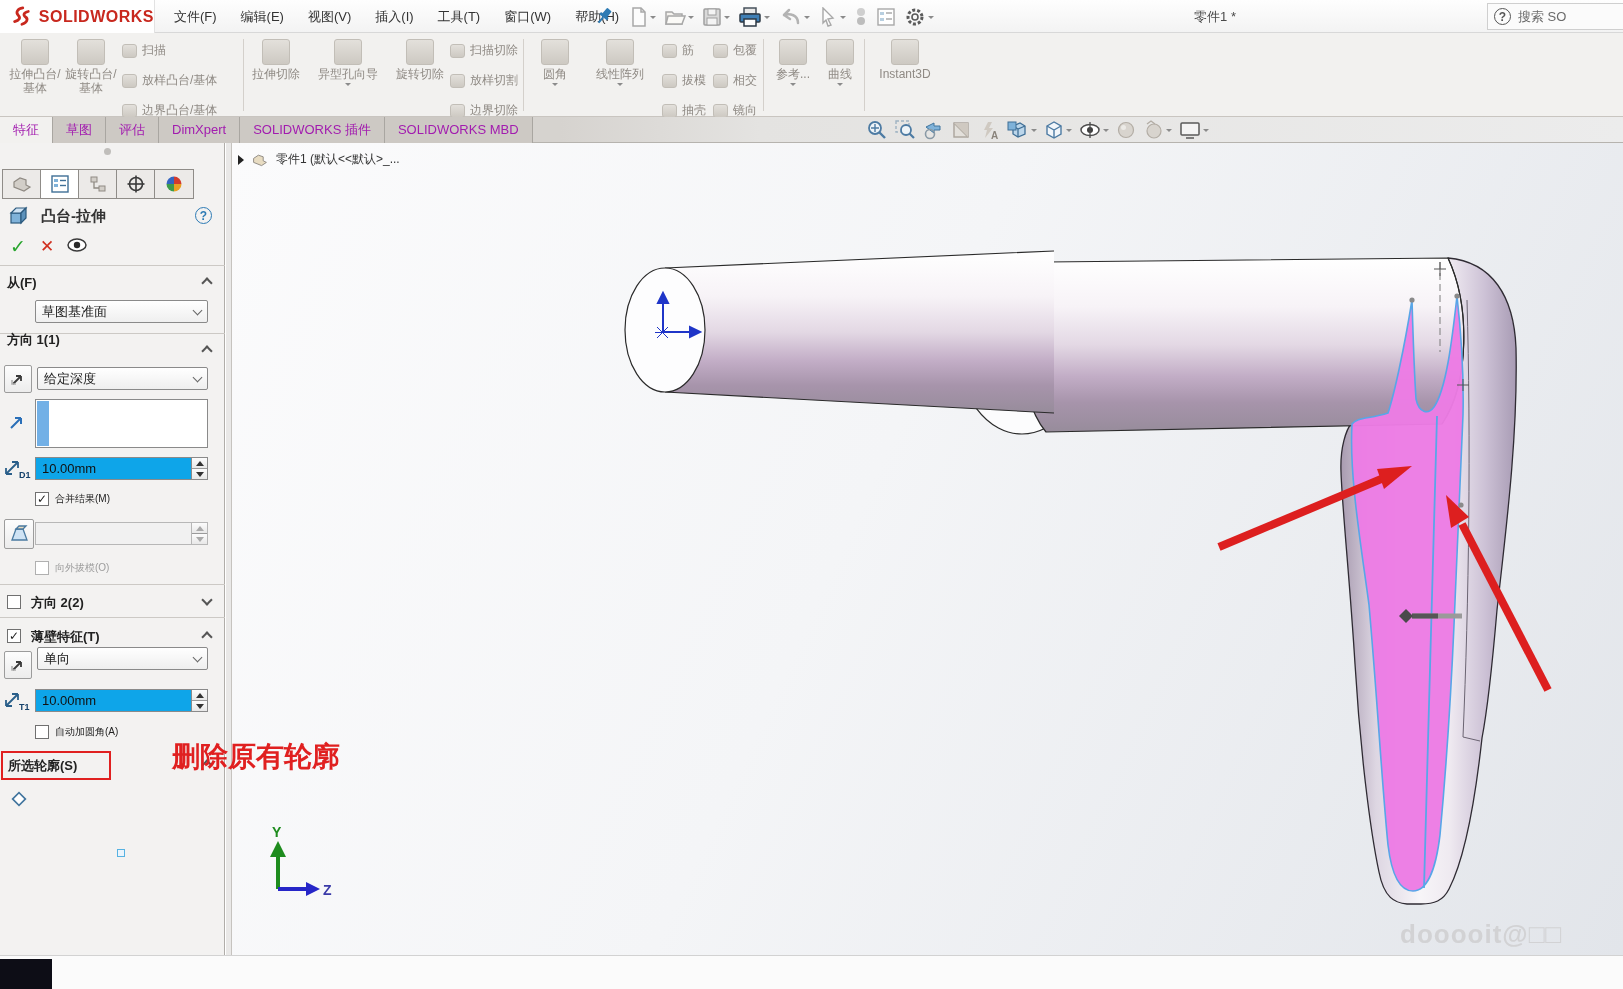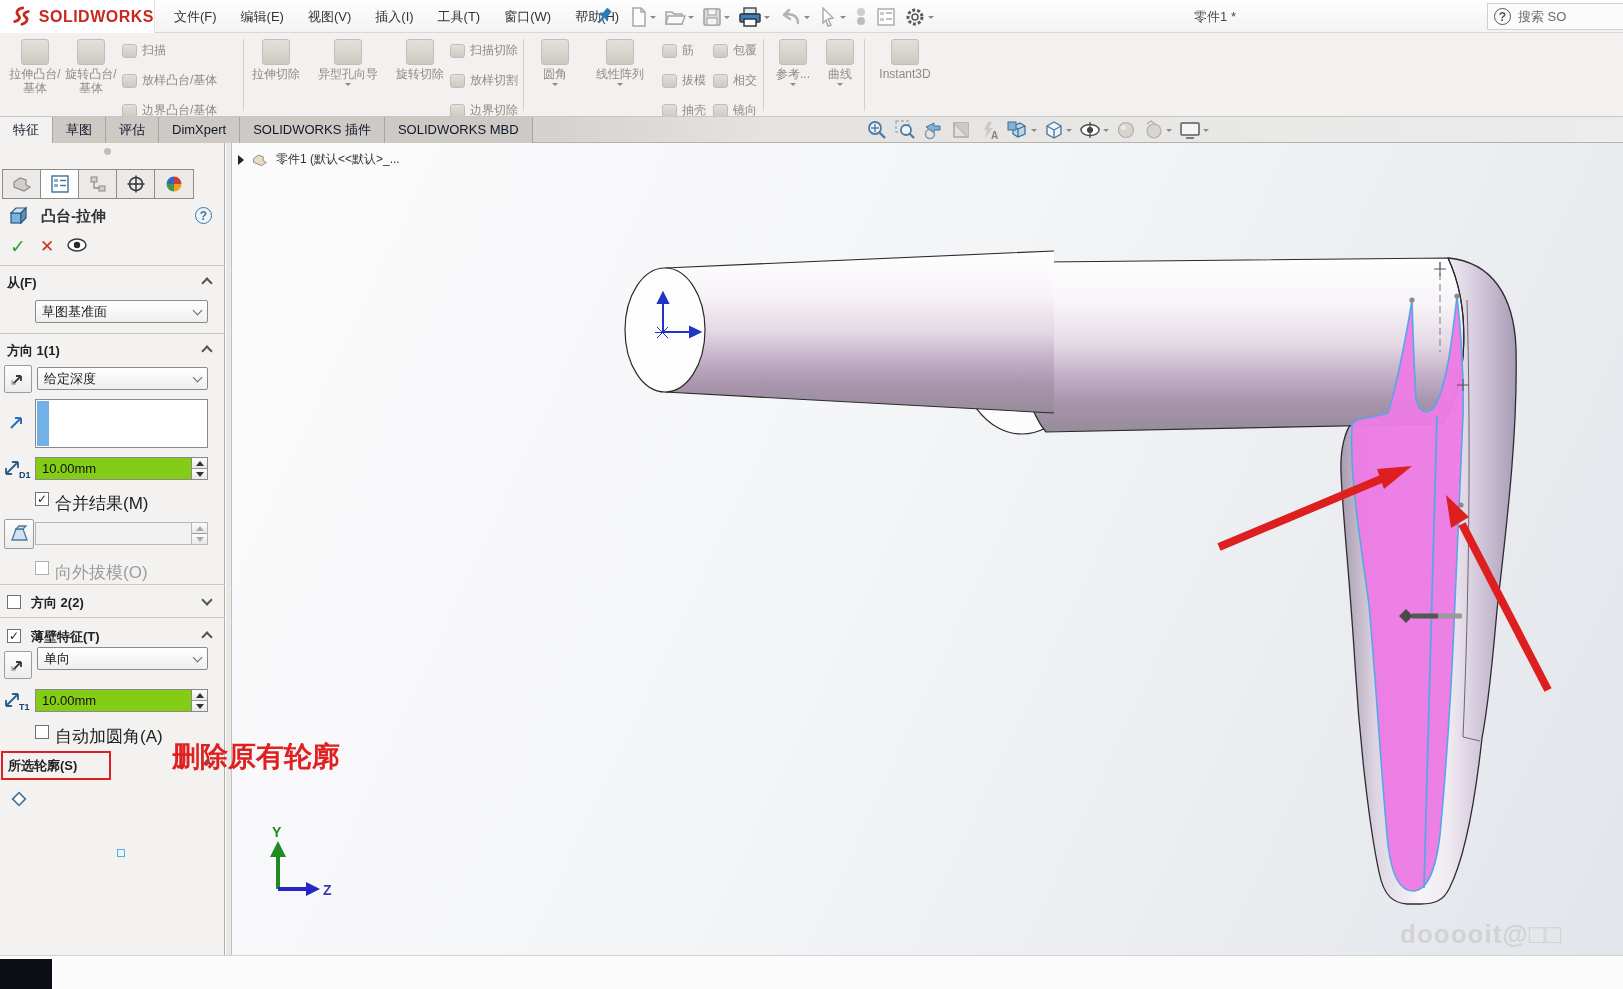--- a/index.html
+++ b/index.html
@@ -30,21 +30,21 @@
   .bigbtn .blabel{font-size:12px;color:#8f8a84;text-align:center;line-height:14px;word-break:break-all}
   .ricon{width:28px;height:26px;background:linear-gradient(#e3e0db,#cdc9c2);border:1px solid #c2beb7;border-radius:3px}
   .ricon.sm{width:15px;height:14px;flex:none}
   .smallcol{position:absolute;top:7px;display:flex;flex-direction:column;gap:9px}
   .smallitem{display:flex;align-items:center;gap:5px;height:21px}
   .smallitem .slabel{font-size:12px;color:#8f8a84;white-space:nowrap}
   .i3d{font-size:13px;color:#b3aea7}
 
   
   #tabbar{position:absolute;left:0;top:117px;width:1623px;height:26px;background:linear-gradient(90deg,#d6d3cf 0 560px,#e4e3e1 760px,#ececec);border-bottom:1px solid #b6b3ae}
-  .tab{display:inline-block;height:26px;line-height:26px;padding:0 13px;font-size:13px;color:#0f172a;background:#cdc9c4;border-right:1px solid #a9a6a1;cursor:default}
+  .tab{display:inline-block;height:26px;line-height:26px;padding:0 13px;font-size:13px;color:#a21caf;background:#cdc9c4;border-right:1px solid #a9a6a1;cursor:default}
   .tab.active{background:#f2f1ef;border-right:1px solid #a9a6a1}
   #viewtools{position:absolute;left:866px;top:1px;height:24px;display:flex;align-items:center;gap:6px}
   .vt{display:flex;align-items:center;gap:1px}
 
   
   #leftpanel{position:absolute;left:0;top:143px;width:225px;height:812px;background:#f3f2f1;border-right:1px solid #b0ada9;font-size:13px;color:#222}
   #gutter{position:absolute;left:226px;top:143px;width:6px;height:812px;background:#e9e8e7;border-right:1px solid #c6c3bf}
   .pdot{position:absolute;width:7px;height:7px;border-radius:50%;background:#c0bebb}
   #ptabs{position:absolute;left:2px;top:26px;display:flex;border:1px solid #8f8c88}
   .ptab{width:38px;height:28px;background:#eceae8;border-right:1px solid #8f8c88;display:flex;align-items:center;justify-content:center}
@@ -52,33 +52,33 @@
   .ptab.active{background:#fff}
   .pmtitle{position:absolute;left:8px;top:62px;display:flex;align-items:center;gap:9px}
   .pmtitle .t{font-size:15px;font-weight:bold;color:#333}
   .hdr{font-weight:bold;font-size:13px;color:#222}
   .divider{position:absolute;left:0;width:225px;height:1px;background:#ccc9c5}
   .chev{width:8px;height:8px;border-left:2px solid #555;border-bottom:2px solid #555;display:inline-block}
   .chev.up{transform:rotate(135deg)}
   .chev.down{transform:rotate(-45deg)}
   .dropdown{position:absolute;height:23px;background:linear-gradient(#ffffff,#efefef);border:1px solid #8a8a8a;border-radius:2px;display:flex;align-items:center;padding:0 6px;font-size:13px;color:#1a1a1a}
   .dropdown .dchev{position:absolute;right:6px;width:7px;height:7px;border-left:1.6px solid #666;border-bottom:1.6px solid #666;transform:rotate(-45deg);top:6px}
-  .spin{position:absolute;height:23px;background:#84cc16;border:1px solid #8a8a8a;display:flex;align-items:center;padding-left:6px;font-size:13px;color:#111}
+  .spin{position:absolute;height:23px;background:#0ea5e9;border:1px solid #8a8a8a;display:flex;align-items:center;padding-left:6px;font-size:13px;color:#111}
   .spin .btns{position:absolute;right:0;top:0;width:16px;height:100%;border-left:1px solid #8a8a8a;display:flex;flex-direction:column}
   .spin .btns div{flex:1;display:flex;align-items:center;justify-content:center;background:linear-gradient(#fcfcfc,#e8e8e8)}
   .spin .btns div:first-child{border-bottom:1px solid #9a9a9a}
   .tri-up{width:0;height:0;border-left:4px solid transparent;border-right:4px solid transparent;border-bottom:5px solid #333}
   .tri-dn{width:0;height:0;border-left:4px solid transparent;border-right:4px solid transparent;border-top:5px solid #333}
   .spin.disabled{background:#f1f1f1;border-color:#b7b7b7}
   .spin.disabled .btns{border-color:#b7b7b7}
   .spin.disabled .tri-up{border-bottom-color:#aaa}
   .spin.disabled .tri-dn{border-top-color:#aaa}
   .cb{position:absolute;width:14px;height:14px;border:1px solid #707070;background:#fff;display:flex;align-items:center;justify-content:center;font-size:12px;color:#222;font-weight:bold;line-height:1}
   .cb.disabled{border-color:#b0b0b0}
-  .cblabel{position:absolute;font-size:17px;color:#222}
+  .cblabel{position:absolute;font-size:10px;color:#222}
   .cblabel.disabled{color:#9c9c9c}
   .sqbtn{position:absolute;width:28px;height:28px;background:linear-gradient(#fdfdfd,#ececec);border:1px solid #9c9c9c;border-radius:2px;display:flex;align-items:center;justify-content:center}
   #selbox{position:absolute;left:35px;top:256px;width:173px;height:49px;background:#fff;border:1px solid #8a8a8a}
   #selbox .strip{position:absolute;left:1px;top:1px;width:12px;height:45px;background:#72b0e6}
   #redbox{position:absolute;left:1px;top:608px;width:110px;height:29px;border:2px solid #e02020;display:flex;align-items:center;padding-left:5px}
   #contourlist{position:absolute;left:35px;top:640px;width:173px;height:64px;background:#cde8f9;border:2px solid #56b2e2}
   .crow{height:20px;line-height:20px;padding-left:4px;font-size:12.5px;color:#0d1a26;white-space:nowrap;overflow:hidden}
   .crow.sel{background:#2e6fd8;color:#fff}
   #listdot{position:absolute;left:117px;top:706px;width:8px;height:8px;background:#eaf4fc;border:1.5px solid #56b2e2}
 
@@ -455,21 +455,21 @@
 
     <span class="hdr abs" style="left:7px;top:131px">从(F)</span>
     <span class="chev up abs" style="left:203px;top:136px"></span>
     <div class="dropdown" style="left:35px;top:157px;width:173px">
         <span>草图基准面</span>
         <span class="dchev"></span>
       </div>
 
     <div class="divider" style="top:190px"></div>
 
-    <span class="hdr abs" style="left:7px;top:199px">方向 1(1)</span>
+    <span class="hdr abs" style="left:7px;top:188px">方向 1(1)</span>
     <span class="chev up abs" style="left:203px;top:204px"></span>
     <div class="sqbtn" style="left:4px;top:222px">
         <svg width="18" height="18" viewBox="0 0 18 18">
           <path d="M4,14 L12,6 M12,6 L12,11 M12,6 L7,6" stroke="#3a3a3a" stroke-width="1.8" fill="none"></path>
           <path d="M7,14 L3,14 L3,10" stroke="#b0b0b0" stroke-width="1.6" fill="none"></path>
         </svg>
       </div>
     <div class="dropdown" style="left:37px;top:224px;width:171px">
         <span>给定深度</span>
         <span class="dchev"></span>

